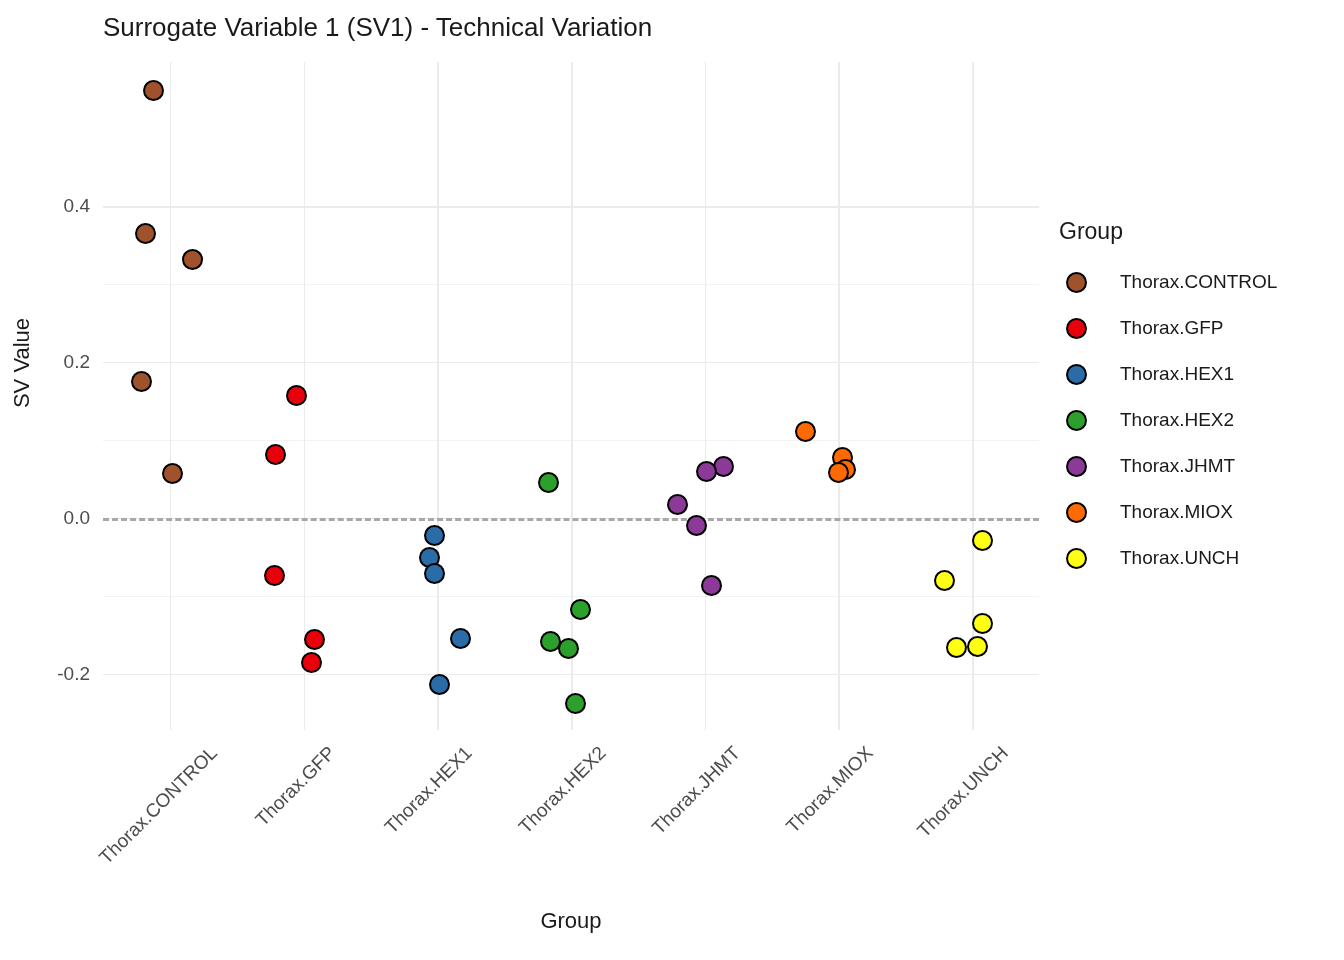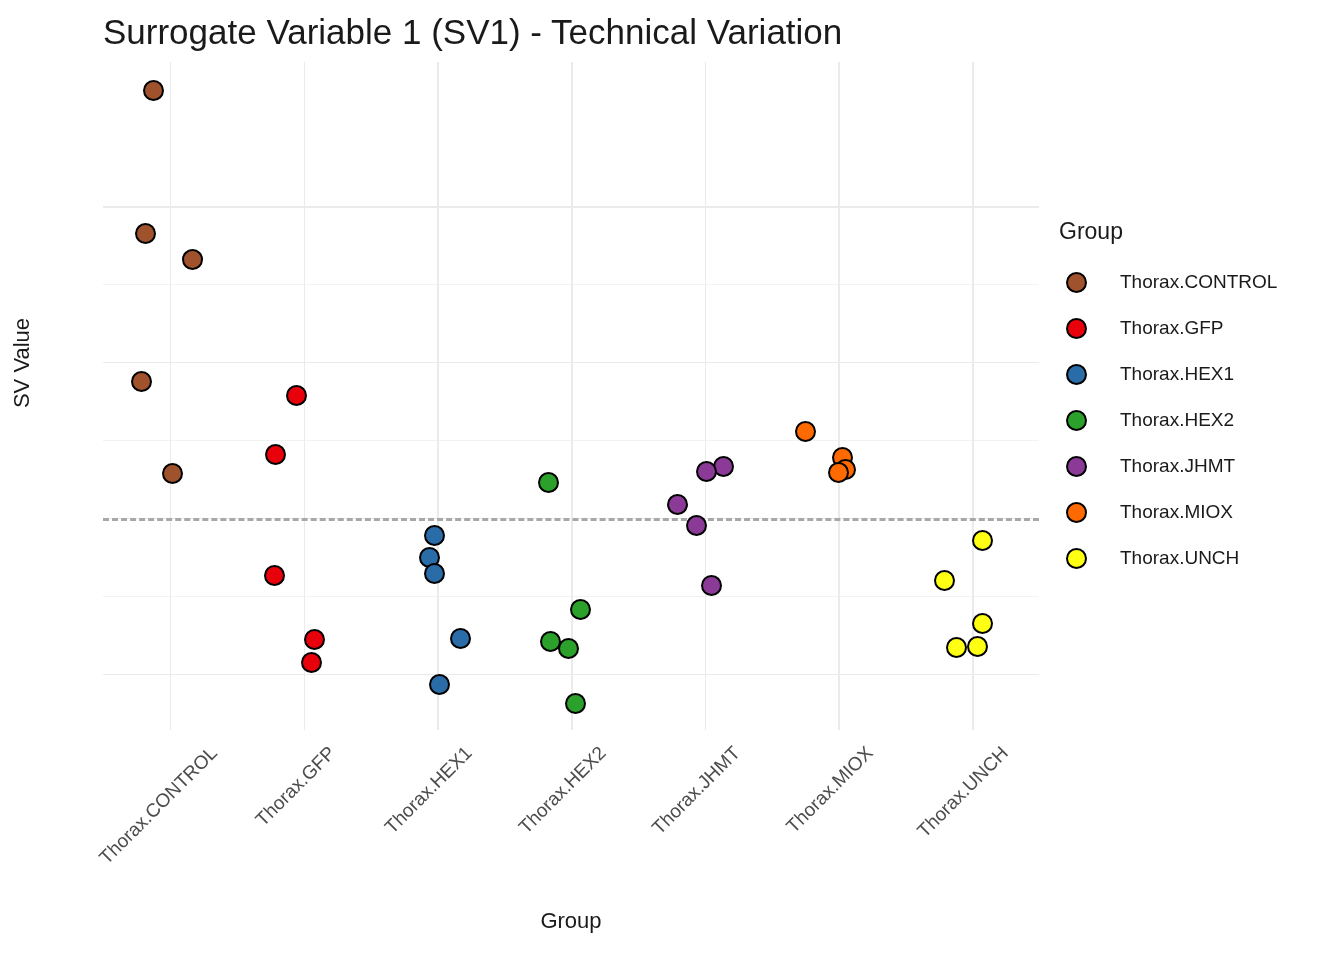--- a/index.html
+++ b/index.html
@@ -22,21 +22,21 @@
     left: 0; top: 0;
     width: 1344px;
     height: 960px;
   }
 
   
   #chart-title {
     position: absolute;
     left: 103px;
     top: 12px;
-    font-size: 35px;
+    font-size: 26px;
     color: #1a1a1a;
     white-space: nowrap;
     letter-spacing: 0px;
   }
 
   
   #panel {
     position: absolute;
     left: 103px;
     top: 62px;
@@ -232,20 +232,26 @@
       <div class="point" title="Thorax.MIOX: 0.078" style="left: 739.44px; top: 395.188px; background: rgb(255, 106, 0);"></div>
       <div class="point" title="Thorax.MIOX: 0.062" style="left: 742.114px; top: 407.659px; background: rgb(255, 106, 0);"></div>
       <div class="point" title="Thorax.MIOX: 0.058" style="left: 735.429px; top: 410.777px; background: rgb(255, 106, 0);"></div>
       <div class="point" title="Thorax.UNCH: -0.029" style="left: 879.84px; top: 478.59px; background: rgb(255, 255, 20);"></div>
       <div class="point" title="Thorax.UNCH: -0.08" style="left: 841.063px; top: 518.343px; background: rgb(255, 255, 20);"></div>
       <div class="point" title="Thorax.UNCH: -0.136" style="left: 879.84px; top: 561.993px; background: rgb(255, 255, 20);"></div>
       <div class="point" title="Thorax.UNCH: -0.166" style="left: 853.097px; top: 585.377px; background: rgb(255, 255, 20);"></div>
       <div class="point" title="Thorax.UNCH: -0.165" style="left: 874.491px; top: 584.597px; background: rgb(255, 255, 20);"></div>
     </div>
 
+  <div id="y-axis-labels">
+      <div class="y-tick-label" style="top: 144.201px;">0.4</div>
+      <div class="y-tick-label" style="top: 300.093px;">0.2</div>
+      <div class="y-tick-label" style="top: 455.986px;">0.0</div>
+      <div class="y-tick-label" style="top: 611.879px;">-0.2</div>
+    </div>
   <div id="y-axis-title">SV Value</div>
 
   <div id="x-axis-labels">
       <div class="x-tick-label" style="left: 72.8571px; margin-left: -126.793px; transform-origin: right top;">Thorax.CONTROL</div>
       <div class="x-tick-label" style="left: 206.571px; margin-left: -88.7308px; transform-origin: right top;">Thorax.GFP</div>
       <div class="x-tick-label" style="left: 340.286px; margin-left: -96.1996px; transform-origin: right top;">Thorax.HEX1</div>
       <div class="x-tick-label" style="left: 474px; margin-left: -96.1996px; transform-origin: right top;">Thorax.HEX2</div>
       <div class="x-tick-label" style="left: 607.714px; margin-left: -96.9288px; transform-origin: right top;">Thorax.JHMT</div>
       <div class="x-tick-label" style="left: 741.429px; margin-left: -95.4484px; transform-origin: right top;">Thorax.MIOX</div>
       <div class="x-tick-label" style="left: 875.143px; margin-left: -99.9231px; transform-origin: right top;">Thorax.UNCH</div>

